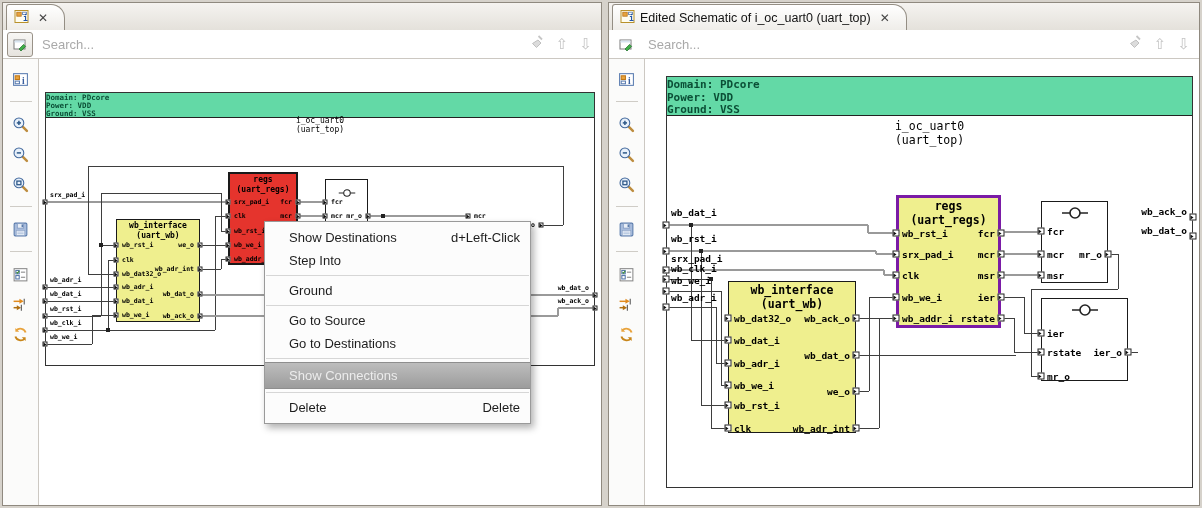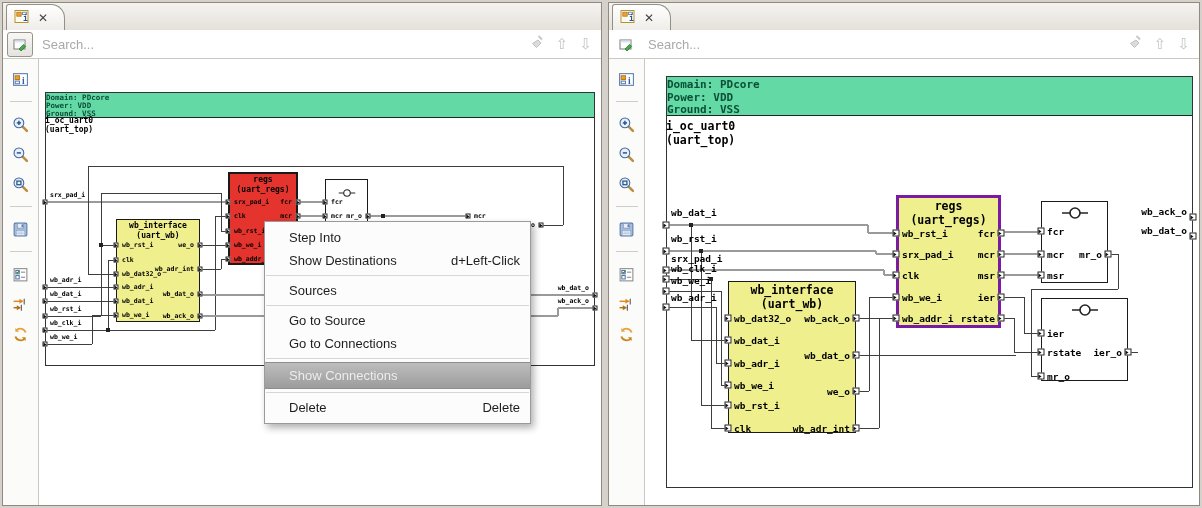--- a/index.html
+++ b/index.html
@@ -19,21 +19,21 @@
   .navicons .uarr,.navicons .darr{color:#c4c4c4;font-size:15px;font-family:"DejaVu Sans",sans-serif;line-height:1;}
   .vtoolbar{position:absolute;top:56px;left:0;width:36px;bottom:0;background:#fbfbfa;border-right:1px solid #ccc8c2;display:flex;flex-direction:column;align-items:center;padding-top:5px;box-sizing:border-box;}
   .tbtn{width:26px;height:24px;margin:3px 0;display:flex;align-items:center;justify-content:center;border-radius:3px;}
   .tsep{width:22px;height:1px;background:#cfcCC6;background:#cfccc6;margin:7px 0;}
   .canvas{position:absolute;top:56px;left:37px;right:0;bottom:0;background:#fff;overflow:hidden;}
   
   .outer{position:absolute;border:1px solid #333;box-sizing:border-box;background:#fff;}
   .ghdr{position:absolute;left:0;right:0;top:0;border-bottom:1px solid #222;font-family:"DejaVu Sans Mono",monospace;font-weight:bold;color:#0b4f36;box-sizing:border-box;}
   .sm .ghdr{font-size:7.5px;line-height:8px;padding-top:1px;}
   .lg .ghdr{font-size:11px;line-height:12.6px;padding-top:2px;}
-  .inst{position:absolute;text-align:left;font-family:"DejaVu Sans Mono",monospace;font-weight:bold;color:#000;}
+  .inst{position:absolute;text-align:center;font-family:"DejaVu Sans Mono",monospace;font-weight:normal;color:#000;}
   .sm .inst{font-size:8px;line-height:9px;}
   .lg .inst{font-size:11.5px;line-height:13.5px;}
   .wire{position:absolute;}
   .wire.g{background:#9a9a9a;}
   .wire.b{background:#3e3e3e;}
   .junc{position:absolute;width:4px;height:4px;background:#222;transform:translate(-50%,-50%);}
   .block{position:absolute;border:1px solid #1a1a1a;box-sizing:border-box;}
   .block.yellow{background:#efef8e;}
   .block.red{background:#e5342d;border-width:2px;}
   .block.white{background:#fff;}
@@ -287,36 +287,36 @@
       <div class="psym" style="left: 5px; top: 271px;"></div>
       <div class="netlbl" style="left: 10px; top: 278px;">wb_we_i</div>
       <div class="psym" style="left: 5px; top: 285px;"></div>
       <div class="netlbl" style="left: 5px; width: 544px; top: 229px; text-align: right;">wb_dat_o</div>
       <div class="psym" style="left: 555px; top: 236px;"></div>
       <div class="netlbl" style="left: 5px; width: 544px; top: 242px; text-align: right;">wb_ack_o</div>
       <div class="psym" style="left: 555px; top: 249px;"></div>
     </div>
   <div class="cmenu">
       <div class="mi">
-        <span>Step Into</span>
-      </div>
-      <div class="mi">
         <span>Show Destinations</span>
         <span class="sc">d+Left-Click</span>
       </div>
+      <div class="mi">
+        <span>Step Into</span>
+      </div>
       <div class="msep"></div>
       <div class="mi">
-        <span>Sources</span>
+        <span>Ground</span>
       </div>
       <div class="msep"></div>
       <div class="mi">
         <span>Go to Source</span>
       </div>
       <div class="mi">
-        <span>Go to Connections</span>
+        <span>Go to Destinations</span>
       </div>
       <div class="msep"></div>
       <div class="mi hl">
         <span>Show Connections</span>
       </div>
       <div class="msep"></div>
       <div class="mi">
         <span>Delete</span>
         <span class="sc">Delete</span>
       </div>
@@ -325,20 +325,21 @@
 
 <div class="panel" id="panel-right">
   <div class="tabbar">
     <div class="tab">
       <span class="tabicon"><svg width="15" height="15" viewBox="0 0 15 15">
             <rect x="1" y="1.5" width="13" height="12" fill="#fffdf0" stroke="#b8912b"></rect>
             <rect x="2.8" y="3.2" width="4.4" height="4" fill="#e8a33d" stroke="#b8741a" stroke-width=".8"></rect>
             <rect x="8.6" y="3.2" width="3.8" height="2.4" fill="#fff" stroke="#5577aa" stroke-width=".8"></rect>
             <text x="9" y="12" font-size="8" fill="#2255aa" font-family="monospace" font-weight="bold">i</text>
           </svg></span>
+      <span>Edited Schematic of i_oc_uart0 (uart_top)</span>
       <span class="tabclose">✕</span>
     </div>
   </div>
   <div class="searchrow">
     <span class="filterbtn plain">
         <svg width="15" height="15" viewBox="0 0 15 15">
           <rect x="1" y="3" width="11" height="9" fill="#fff" stroke="#7a7a7a"></rect>
           <rect x="1.5" y="3.5" width="10" height="2" fill="#d8e4f0"></rect>
           <path d="M6 12l4.6-4.6 2 2L8 14z" fill="#3fae49" stroke="#2a7a33" stroke-width=".8"></path>
         </svg>

